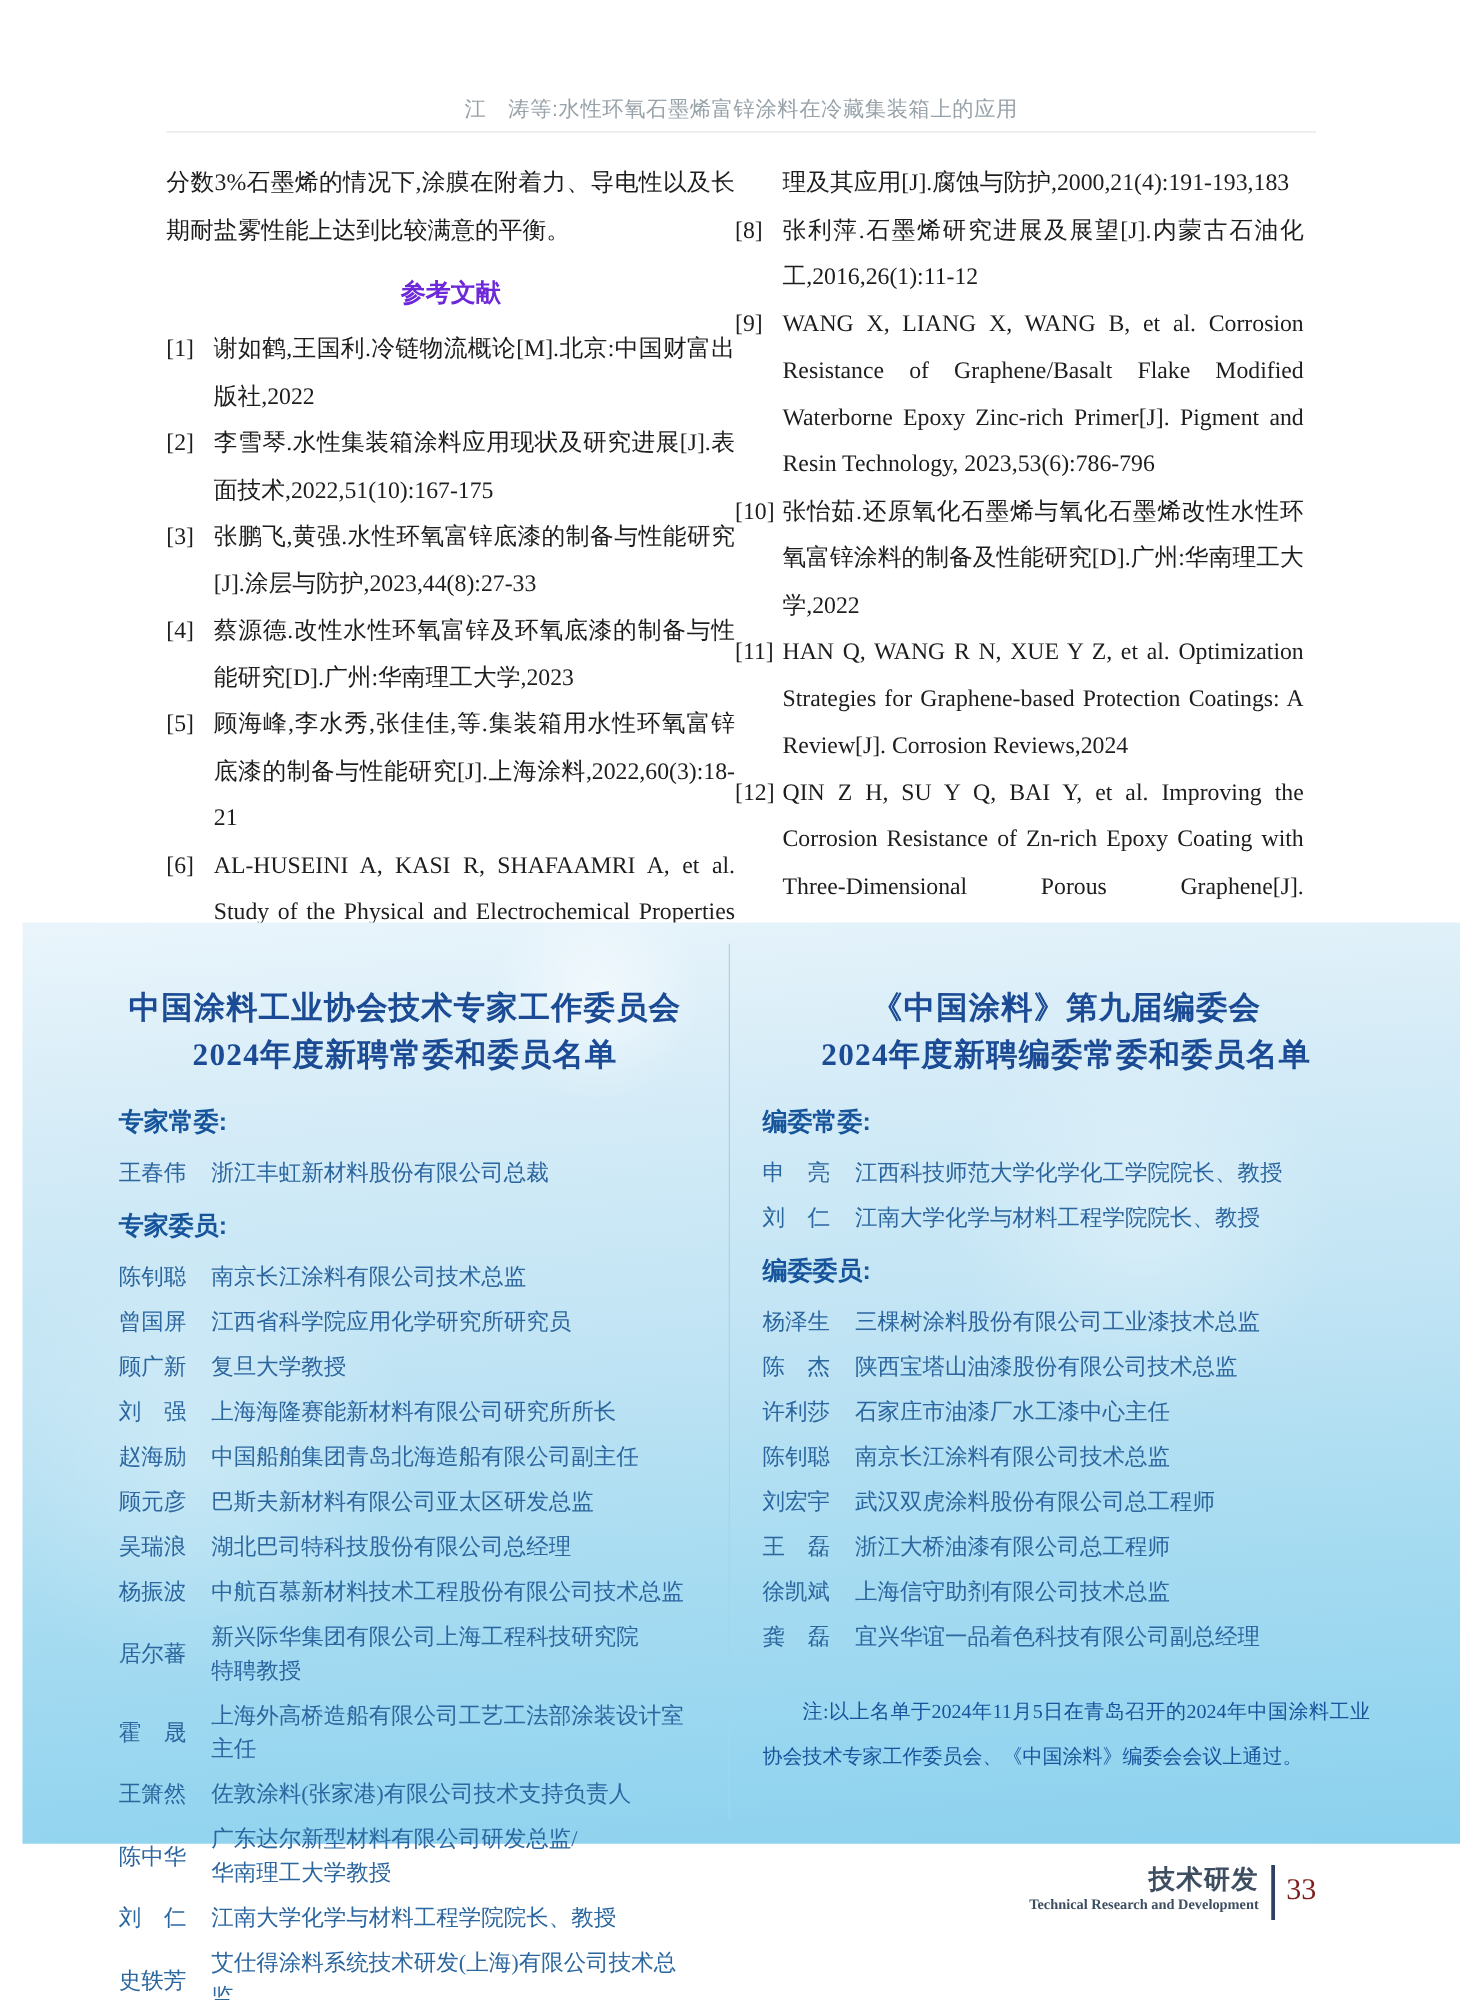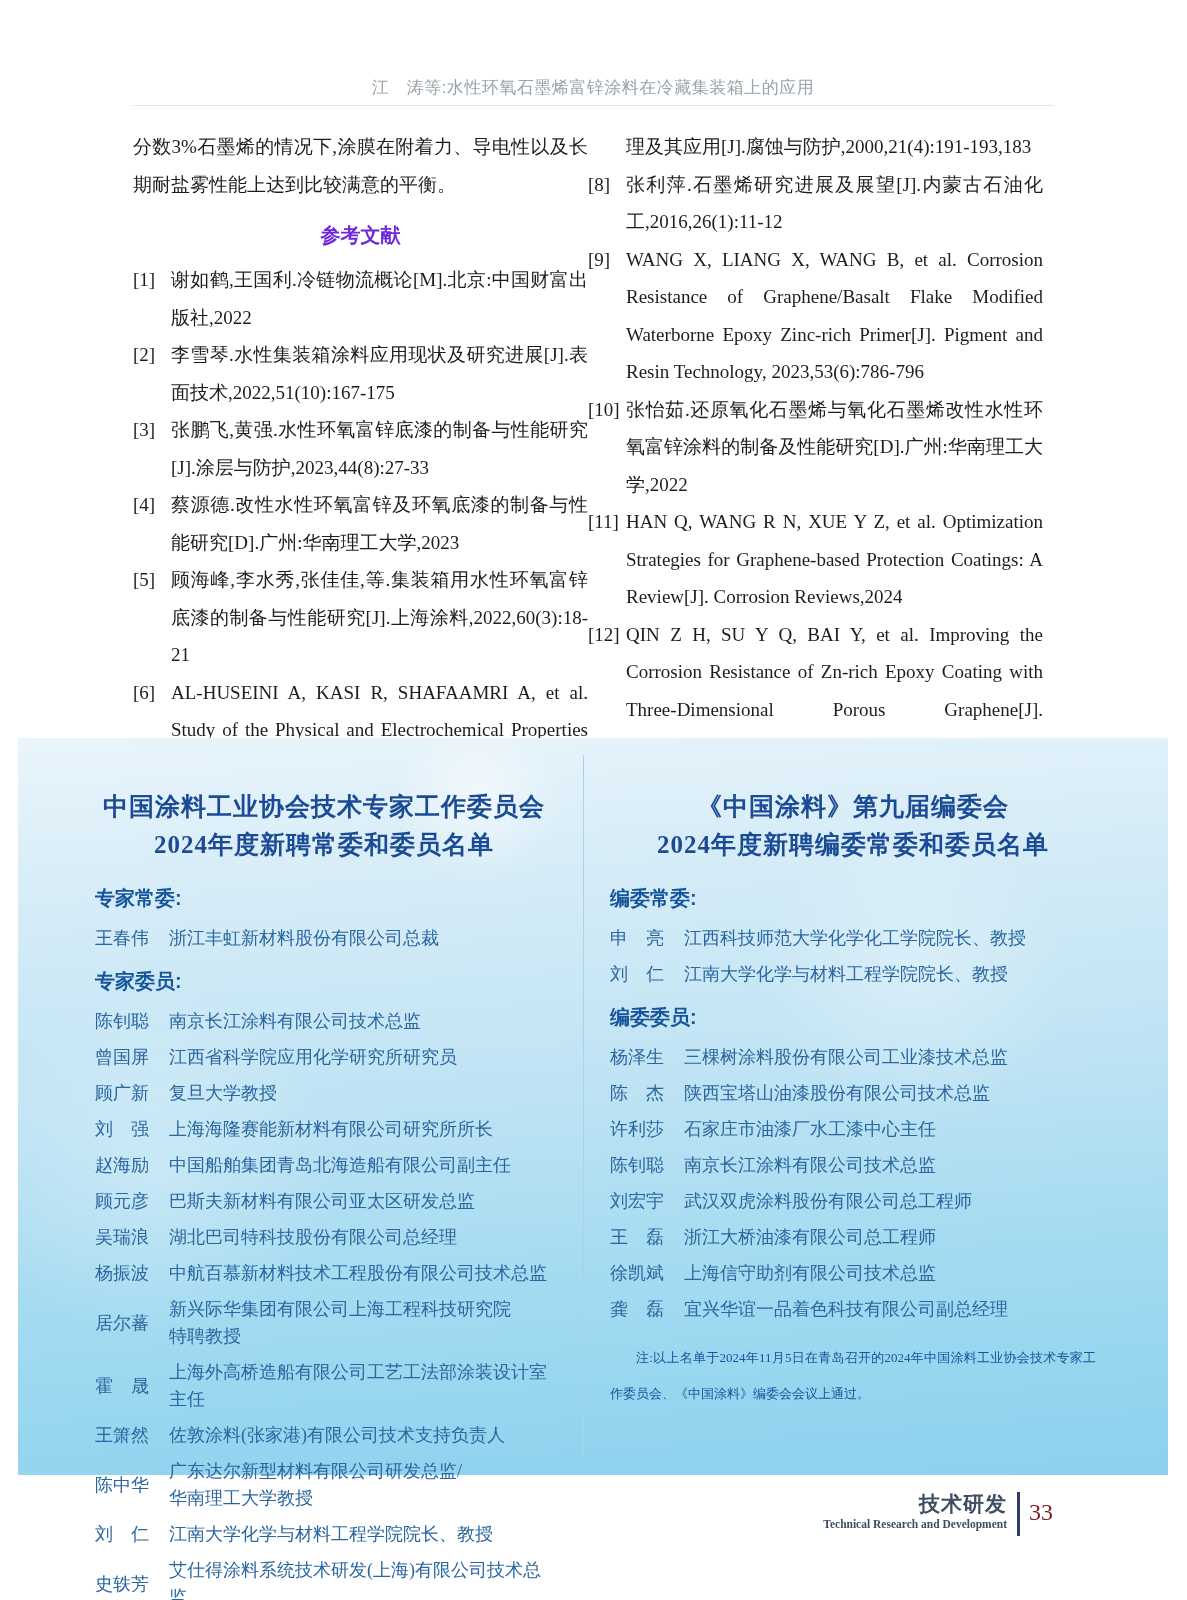--- a/index.html
+++ b/index.html
@@ -69,21 +69,21 @@
     font-family:"Liberation Sans","DejaVu Sans",sans-serif; font-weight:700;
     font-size:20px; color:#16549b; line-height:28px; margin:15px 0 13px;
   }
   .prow-member {
     display:flex; align-items:center; margin-bottom:9px;
     color:#2b669f; font-size:18px; line-height:27px;
   }
   .m-name { flex:0 0 74px; }
   .m-org  { flex:1; white-space:pre-line; }
   .panel-note {
-    margin-top:17px; font-size:13px; line-height:36px; color:#17549b;
+    margin-top:29px; font-size:16px; line-height:36px; color:#17549b;
     text-align:justify; text-indent:2em;
   }
 
   
   .footer { position:absolute; top:1492px; right:134px; display:flex; align-items:flex-start; }
   .f-titles { text-align:right; }
   .f-cn {
     font-family:"Liberation Sans","DejaVu Sans",sans-serif; font-weight:700;
     font-size:21px; color:#3d4e61; line-height:24px; letter-spacing:1px;
   }

